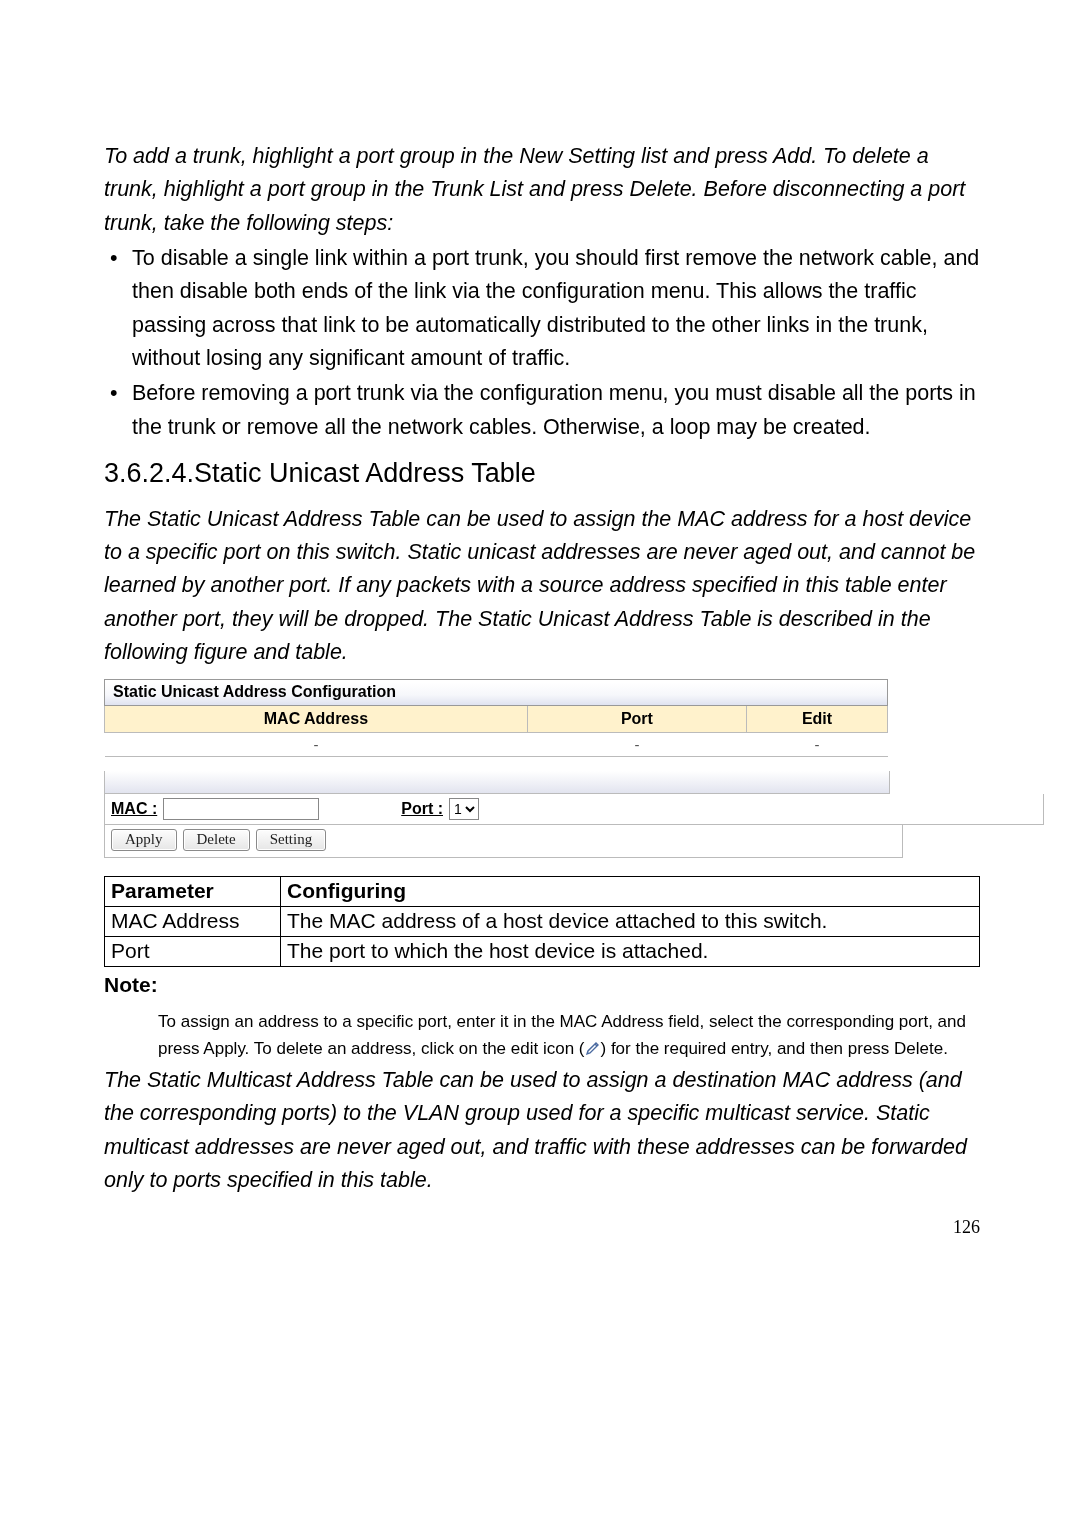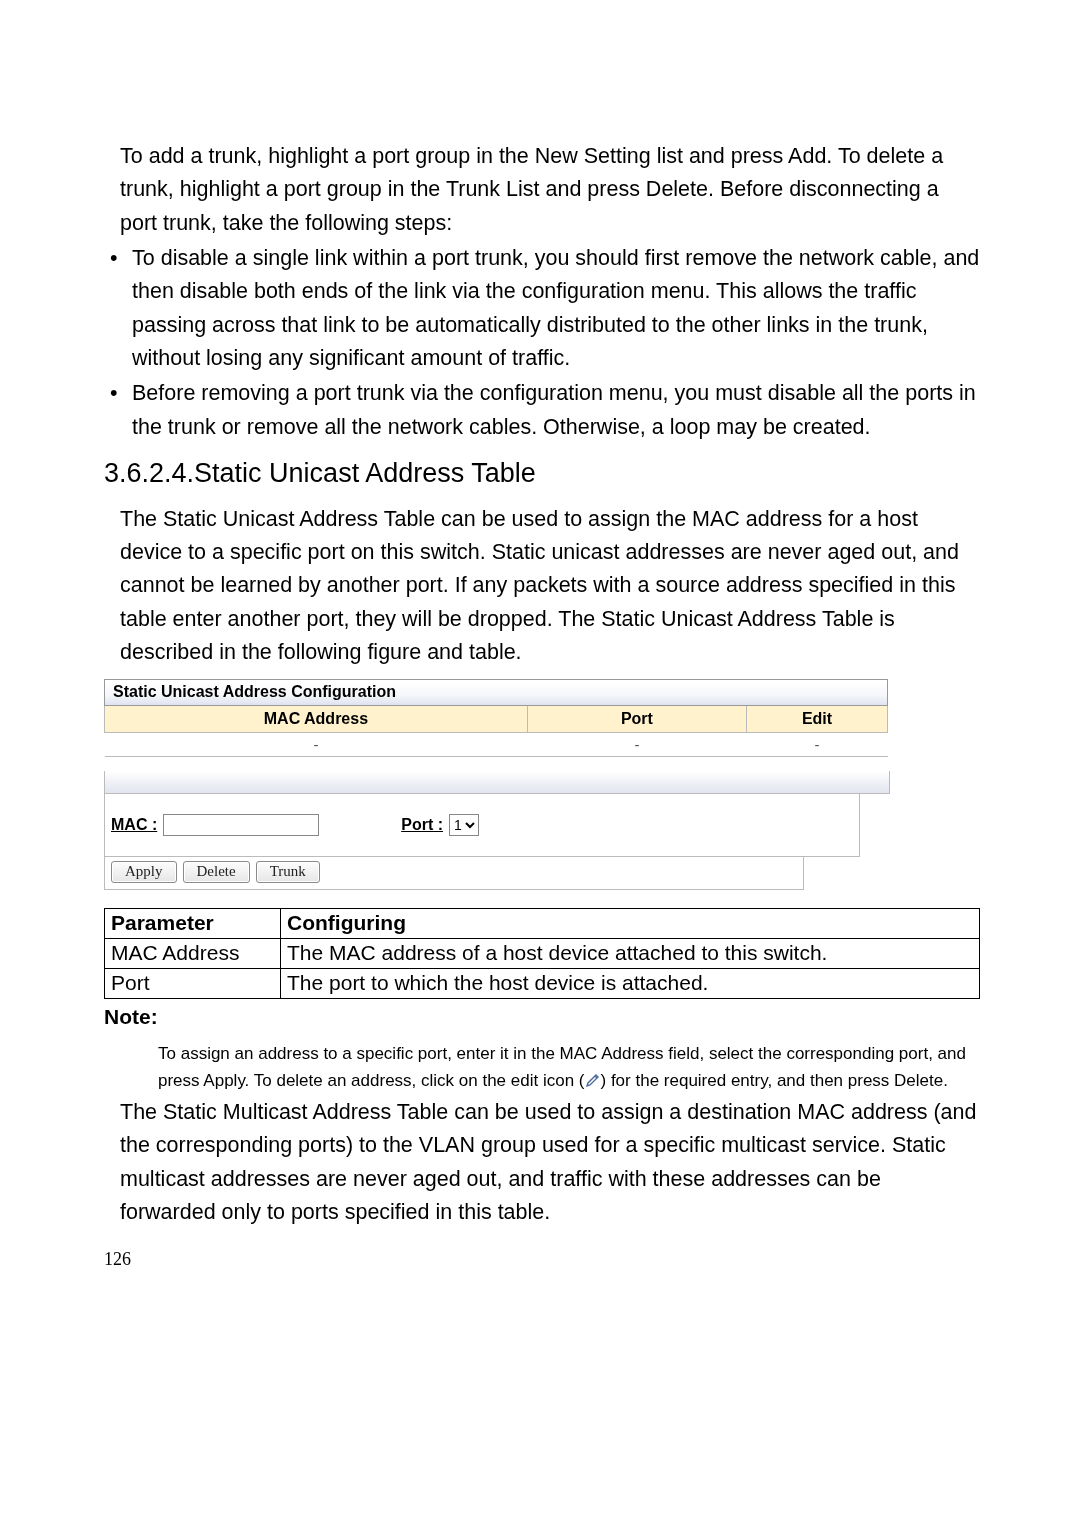--- a/index.html
+++ b/index.html
@@ -13,21 +13,22 @@
     color: #000;
   }
   .page {
     box-sizing: border-box;
     padding: 140px 100px 60px 104px;
     width: 1080px;
   }
   .para {
     font-size: 21.5px;
     line-height: 1.55;
-    margin: 0 0 2px 16px;
+    margin: 0 0 2px 0;
+    font-style: italic;
   }
   ul.bullets {
     list-style: none;
     padding: 0;
     margin: 2px 0 10px 0;
   }
   ul.bullets > li {
     position: relative;
     padding-left: 28px;
     font-size: 21.5px;
@@ -83,24 +84,24 @@
   }
   .grey-strip {
     width: 784px;
     height: 22px;
     background: linear-gradient(#ffffff, #e2e4ef);
     border: 1px solid #bbb;
     border-top: none;
     margin-top: 14px;
   }
   .form-row {
-    width: 756px;
+    width: 940px;
     border: 1px solid #bbb;
     border-top: none;
-    padding: 20px 6px;
+    padding: 4px 6px;
     box-sizing: border-box;
     display: flex;
     align-items: center;
     gap: 6px;
     font-size: 16px;
   }
   .lbl-bold { font-weight: bold; }
   .underline { text-decoration: underline; }
   .txt-input {
     border: 1px solid #888;
@@ -110,21 +111,21 @@
     font-size: 14px;
     padding: 0 2px;
   }
   .sel {
     border: 1px solid #888;
     background: #fff;
     height: 22px;
     font-size: 14px;
   }
   .btn-row {
-    width: 700px;
+    width: 799px;
     border: 1px solid #bbb;
     border-top: none;
     padding: 4px 6px 6px 6px;
     box-sizing: border-box;
     display: flex;
     gap: 6px;
   }
   .btn {
     font-family: "Times New Roman", serif;
     font-size: 15px;
@@ -160,21 +161,21 @@
     font-size: 17px;
     line-height: 1.55;
     margin-left: 54px;
     margin-top: 12px;
   }
   .pencil {
     display: inline-block;
     vertical-align: -2px;
   }
   .pagenum {
-    text-align: left;
+    text-align: right;
     font-family: "Times New Roman", serif;
     font-size: 18px;
     margin-top: 20px;
   }
 </style>
 
 
 
 
 
@@ -221,21 +222,21 @@
       <span style="flex:0 0 70px"></span>
       <span class="lbl-bold underline">Port :</span>
       <select class="sel">
         <option>1</option>
       </select>
     </div>
 
     <div class="btn-row">
       <button class="btn">Apply</button>
       <button class="btn">Delete</button>
-      <button class="btn">Trunk</button>
+      <button class="btn">Setting</button>
     </div>
   </div>
 
   <table class="desc-table">
     <colgroup>
           <col style="width:176px">
           <col>
         </colgroup>
     <tbody>
           <tr>

